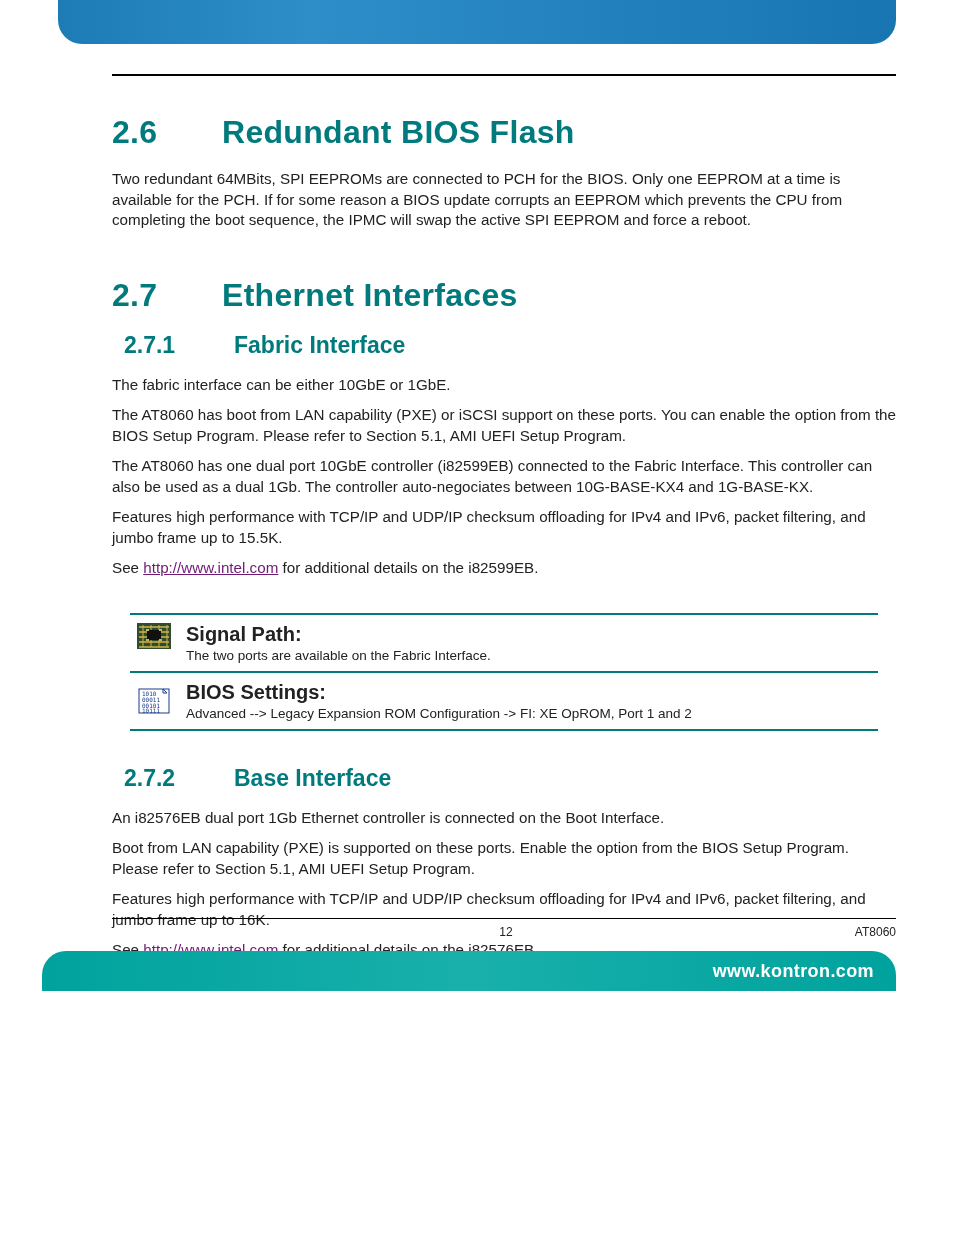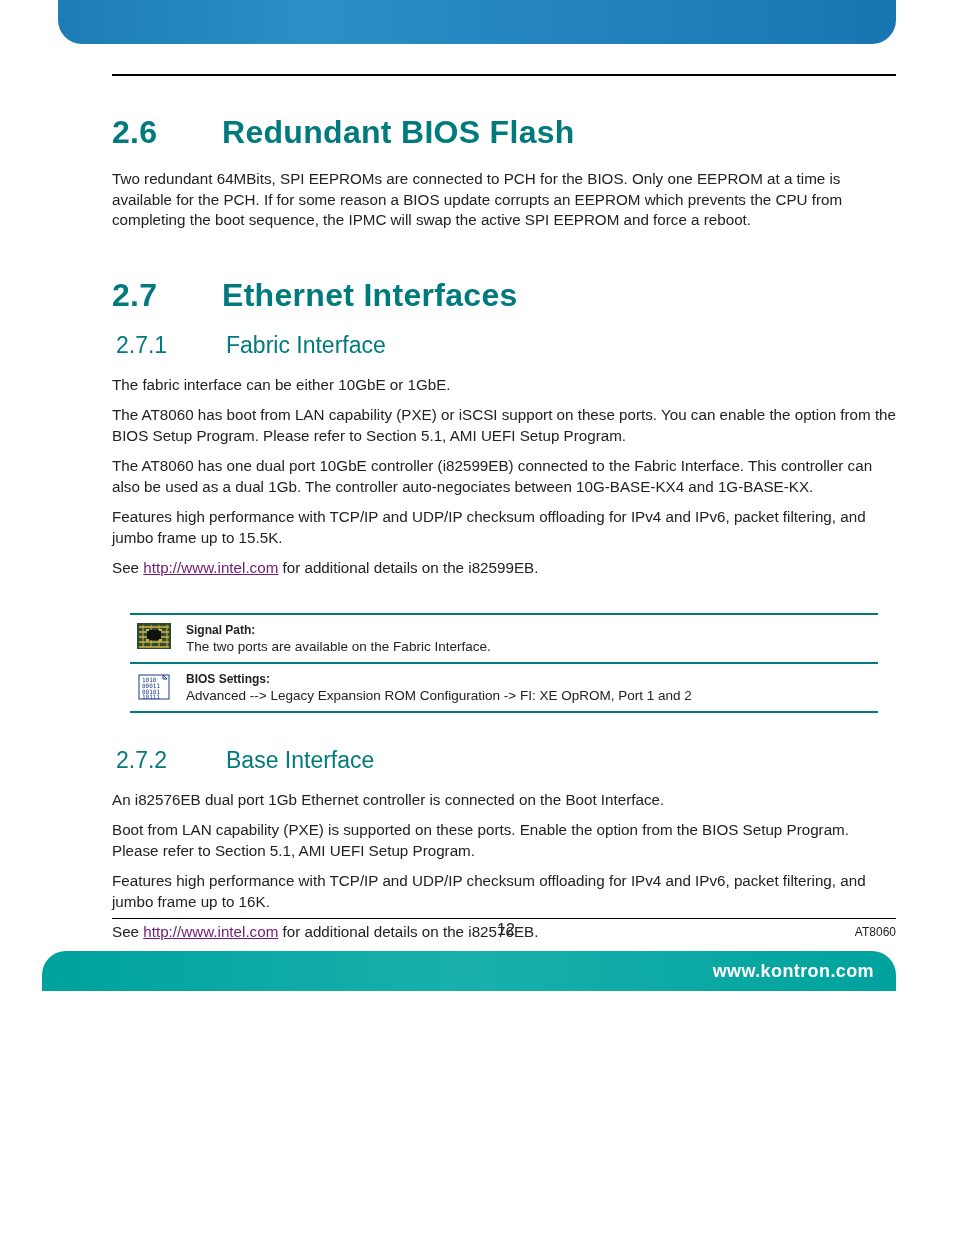--- a/index.html
+++ b/index.html
@@ -3,35 +3,35 @@
 <meta charset="utf-8">
 <style>
   * { box-sizing: border-box; margin: 0; padding: 0; }
   html, body { width: 954px; height: 1235px; font-family: "Segoe UI", "Helvetica Neue", Arial, sans-serif; background: #fff; color: #222; }
   .page { position: relative; width: 954px; height: 991px; overflow: hidden; }
   .top-bar { position: absolute; left: 58px; top: 0; right: 58px; height: 44px; background: linear-gradient(90deg, #1d7cb5 0%, #2d8ec8 30%, #1875b1 100%); border-bottom-left-radius: 24px; border-bottom-right-radius: 24px; }
   .top-rule { position: absolute; left: 112px; right: 58px; top: 74px; border-top: 2px solid #000; }
   .content { position: absolute; left: 112px; right: 58px; top: 108px; bottom: 100px; }
   .h1 { color: #007a7c; font-weight: 700; font-size: 32px; letter-spacing: 0.3px; margin: 6px 0 18px 0; display: flex; }
   .h1 .num { width: 110px; }
-  .h2 { color: #007a7c; font-weight: 400; font-size: 23px; margin: 14px 0 16px 4px; display: flex; }
+  .h2 { color: #007a7c; font-weight: 700; font-size: 23px; margin: 14px 0 16px 12px; display: flex; }
   .h2 .num { width: 110px; }
   p { font-size: 15.2px; line-height: 1.35; margin: 10px 0; }
   .sp1 { height: 30px; }
   a.ext { color: #701a75; text-decoration: underline; }
   .note-block { margin: 34px 18px 34px 18px; }
   .note { border-top: 2px solid #007a7c; border-bottom: 2px solid #007a7c; padding: 6px 6px 6px 6px; display: flex; align-items: flex-start; gap: 14px; }
   .note + .note { border-top: none; align-items: center; }
   .note .icon { width: 36px; height: 30px; flex: 0 0 36px; display: flex; align-items: center; justify-content: center; }
   .note .body { padding: 2px 0; }
-  .note .title { font-weight: 700; font-size: 12px; }
+  .note .title { font-weight: 700; font-size: 20px; }
   .note .txt { font-size: 13.5px; margin-top: 2px; }
   .icon-chip svg, .icon-bin svg { display: block; }
   .footer-rule { position: absolute; left: 112px; right: 58px; bottom: 72px; border-top: 1px solid #000; }
-  .footer-row { position: absolute; left: 116px; right: 58px; bottom: 52px; display: flex; justify-content: center; font-size: 16px; }
+  .footer-row { position: absolute; left: 116px; right: 58px; bottom: 52px; display: flex; justify-content: center; font-size: 12px; }
   .footer-right { position: absolute; right: 58px; bottom: 52px; font-size: 12px; }
   .bottom-bar { position: absolute; left: 42px; right: 58px; bottom: 0; height: 40px; background: linear-gradient(90deg, #00a29d 0%, #19b0ab 50%, #00a29d 100%); border-top-left-radius: 24px; border-top-right-radius: 24px; display: flex; align-items: center; justify-content: flex-end; padding-right: 22px; }
   .bottom-bar .url { color: #fff; font-size: 18px; font-weight: 600; letter-spacing: 0.4px; }
 </style>
 </head>
 <body>
 
 <div class="page">
   <div class="top-bar"></div>
   <div class="top-rule"></div>

